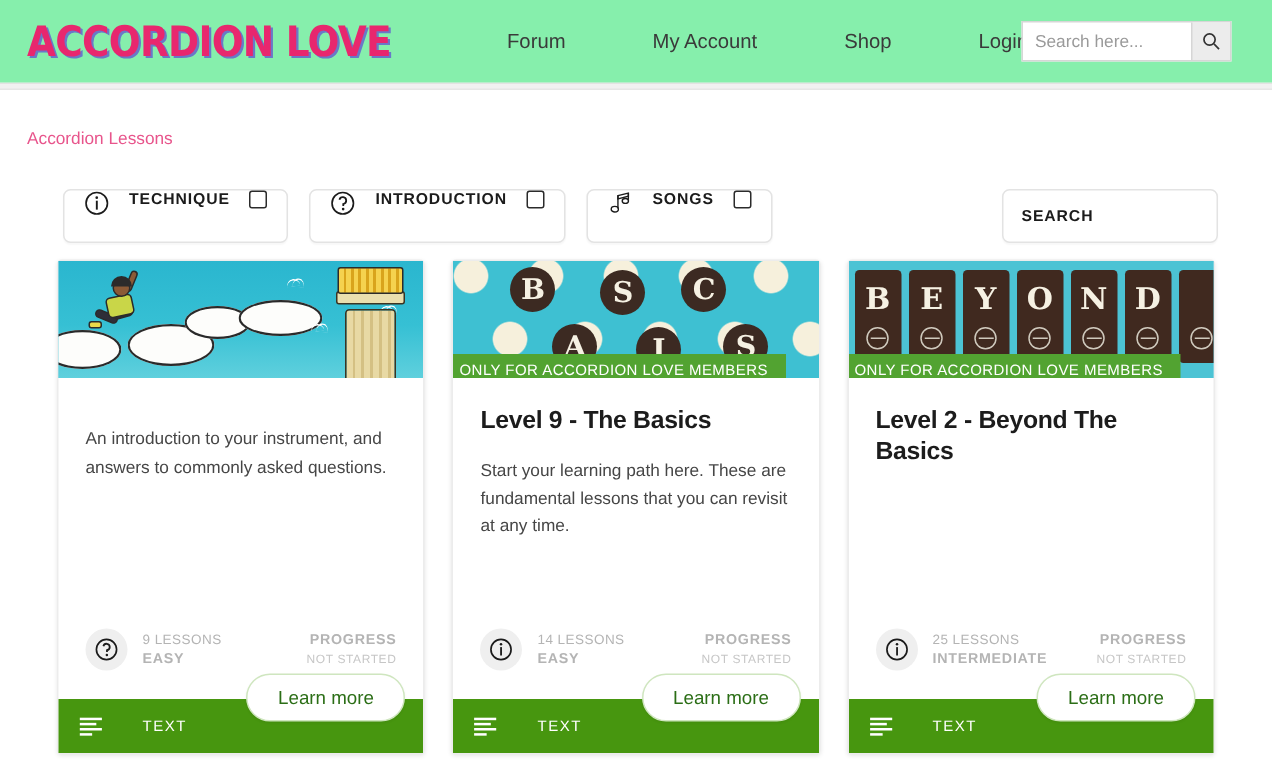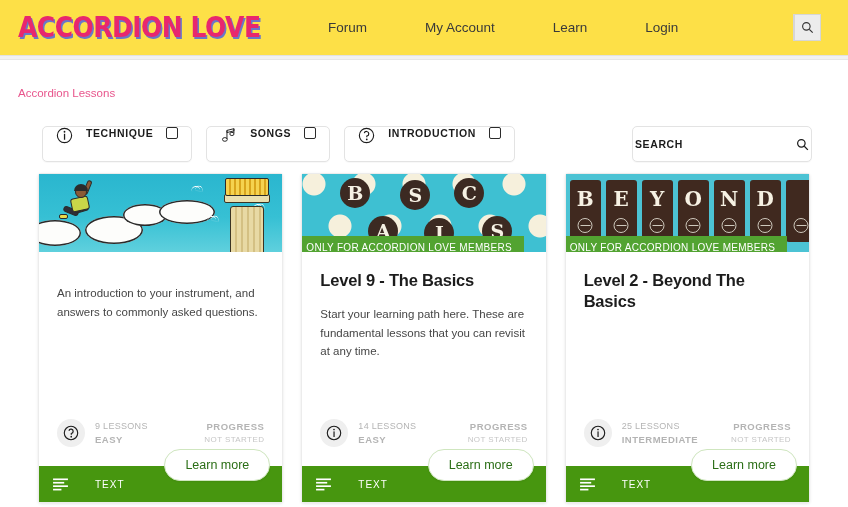--- a/index.html
+++ b/index.html
@@ -7,41 +7,41 @@
     width: 848px; height: 507px;
     overflow: hidden;
     background: #ffffff;
     font-family: "Liberation Sans", sans-serif;
     color: #333;
   }
 
   
   .header {
     height: 55px;
-    background: #fde047;
+    background: #86efac;
     display: flex;
     align-items: center;
     position: relative;
   }
   .logo {
     margin-left: 18px;
     font-family: "DejaVu Sans", sans-serif;
     font-weight: bold;
     font-size: 25px;
     letter-spacing: -0.5px;
     color: #e8276e;
     text-shadow: 1.5px 1.5px 0 #6a78c8;
     transform: scaleY(1.12);
     white-space: nowrap;
   }
   .nav {
     display: flex;
     align-items: center;
     position: absolute;
-    left: 328px;
+    left: 338px;
     top: 0; height: 55px;
   }
   .nav-item {
     font-size: 13.5px;
     color: #3a3a3a;
     margin-right: 58px;
     cursor: pointer;
     white-space: nowrap;
   }
   .nav-item:last-child { margin-right: 0; }
@@ -123,27 +123,27 @@
   }
   .chip .c-box {
     width: 12px; height: 12px;
     border: 1.5px solid #2b2b2b;
     border-radius: 2px;
     background: #fff;
   }
 
   .filter-search {
     margin-left: auto;
-    width: 180px;
+    width: 144px;
     height: 36px;
     border: 1px solid #e3e3e3;
     border-radius: 5px;
     background: #fff;
     display: flex; align-items: center;
-    padding: 0 2px;
+    padding: 0 12px;
     box-shadow: 0 1px 1px rgba(0,0,0,0.03);
   }
   .filter-search input {
     border: 0; outline: 0;
     flex: 1;
     font-size: 10.5px;
     font-weight: bold;
     letter-spacing: 0.6px;
     color: #1b1b1b;
     font-family: "Liberation Sans", sans-serif;
@@ -398,25 +398,26 @@
 </style>
 </head>
 <body>
 
 <div class="header">
   <div class="logo">ACCORDION LOVE</div>
 
   <div class="nav">
     <div class="nav-item">Forum</div>
     <div class="nav-item">My Account</div>
-    <div class="nav-item">Learn</div>
+    <div class="nav-item">Shop</div>
     <div class="nav-item">Login</div>
   </div>
 
   <div class="header-search">
+    <input type="text" placeholder="Search here..." style="">
     <div class="sbtn">
       <svg width="13" height="13" viewBox="0 0 16 16">
         <circle cx="6.6" cy="6.6" r="4.6" fill="none" stroke="#333" stroke-width="1.4"></circle>
         <line x1="10.2" y1="10.2" x2="14.4" y2="14.4" stroke="#333" stroke-width="1.4"></line>
       </svg>
     </div>
   </div>
 </div>
 <div class="header-rule"></div>
 
@@ -428,46 +429,46 @@
 
   <div class="chip">
     <span class="c-icon">
       <svg width="17" height="17" viewBox="0 0 20 20">
         <circle cx="10" cy="10" r="8.4" fill="none" stroke="#1b1b1b" stroke-width="1.3"></circle>
         <circle cx="10" cy="5.6" r="1.05" fill="#1b1b1b"></circle>
         <rect x="9.3" y="8" width="1.5" height="7" fill="#1b1b1b"></rect>
       </svg>
     </span>
     <span class="c-label">TECHNIQUE</span>
+    <span class="c-box"></span>
+  </div>
+
+  <div class="chip">
+    <span class="c-icon">
+      <svg width="17" height="17" viewBox="0 0 20 20">
+        <circle cx="10" cy="10" r="8.4" fill="none" stroke="#1b1b1b" stroke-width="1.3"></circle>
+        <path d="M7.4 7.2 a2.7 2.7 0 1 1 3.0 3.4 v1.5" fill="none" stroke="#1b1b1b" stroke-width="1.4"></path>
+        <circle cx="10.3" cy="14.6" r="1.05" fill="#1b1b1b"></circle>
+      </svg>
+    </span>
+    <span class="c-label">INTRODUCTION</span>
     <span class="c-box"></span>
   </div>
 
   <div class="chip">
     <span class="c-icon">
       <svg width="18" height="17" viewBox="0 0 22 20">
         <path d="M9 3.4 L18 1.2 L18 4.0 L9 6.2 Z" fill="none" stroke="#1b1b1b" stroke-width="1.2"></path>
         <line x1="9" y1="3.4" x2="9" y2="14.5" stroke="#1b1b1b" stroke-width="1.2"></line>
         <line x1="18" y1="1.2" x2="18" y2="7" stroke="#1b1b1b" stroke-width="1.2"></line>
         <ellipse cx="6.3" cy="15.1" rx="3.1" ry="2.4" fill="none" stroke="#1b1b1b" stroke-width="1.2"></ellipse>
         <ellipse cx="15.4" cy="8.0" rx="2.7" ry="2.1" fill="none" stroke="#1b1b1b" stroke-width="1.2"></ellipse>
       </svg>
     </span>
     <span class="c-label">SONGS</span>
-    <span class="c-box"></span>
-  </div>
-
-  <div class="chip">
-    <span class="c-icon">
-      <svg width="17" height="17" viewBox="0 0 20 20">
-        <circle cx="10" cy="10" r="8.4" fill="none" stroke="#1b1b1b" stroke-width="1.3"></circle>
-        <path d="M7.4 7.2 a2.7 2.7 0 1 1 3.0 3.4 v1.5" fill="none" stroke="#1b1b1b" stroke-width="1.4"></path>
-        <circle cx="10.3" cy="14.6" r="1.05" fill="#1b1b1b"></circle>
-      </svg>
-    </span>
-    <span class="c-label">INTRODUCTION</span>
     <span class="c-box"></span>
   </div>
 
   <div class="filter-search">
     <input type="text" placeholder="SEARCH" style="">
     <svg width="13" height="13" viewBox="0 0 16 16">
       <circle cx="6.6" cy="6.6" r="4.6" fill="none" stroke="#1b1b1b" stroke-width="1.5"></circle>
       <line x1="10.2" y1="10.2" x2="14.6" y2="14.6" stroke="#1b1b1b" stroke-width="1.5"></line>
     </svg>
   </div>

